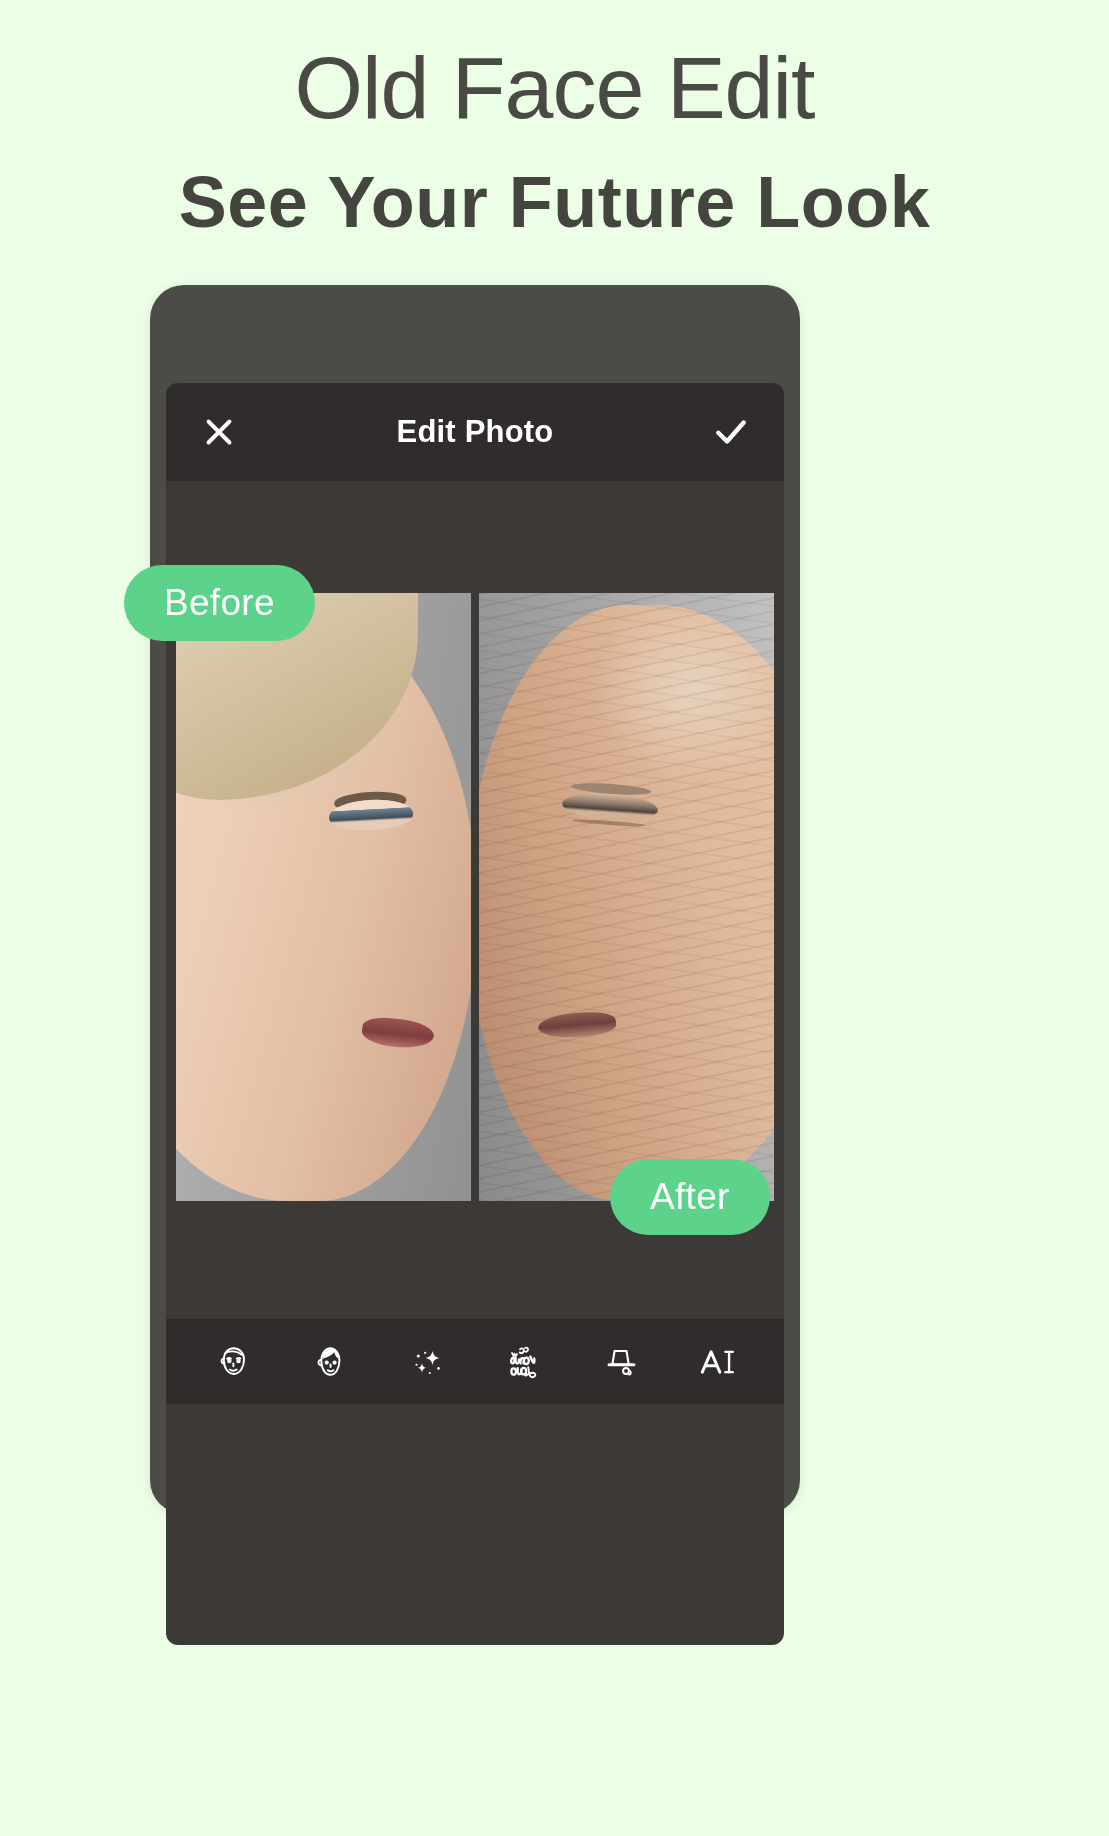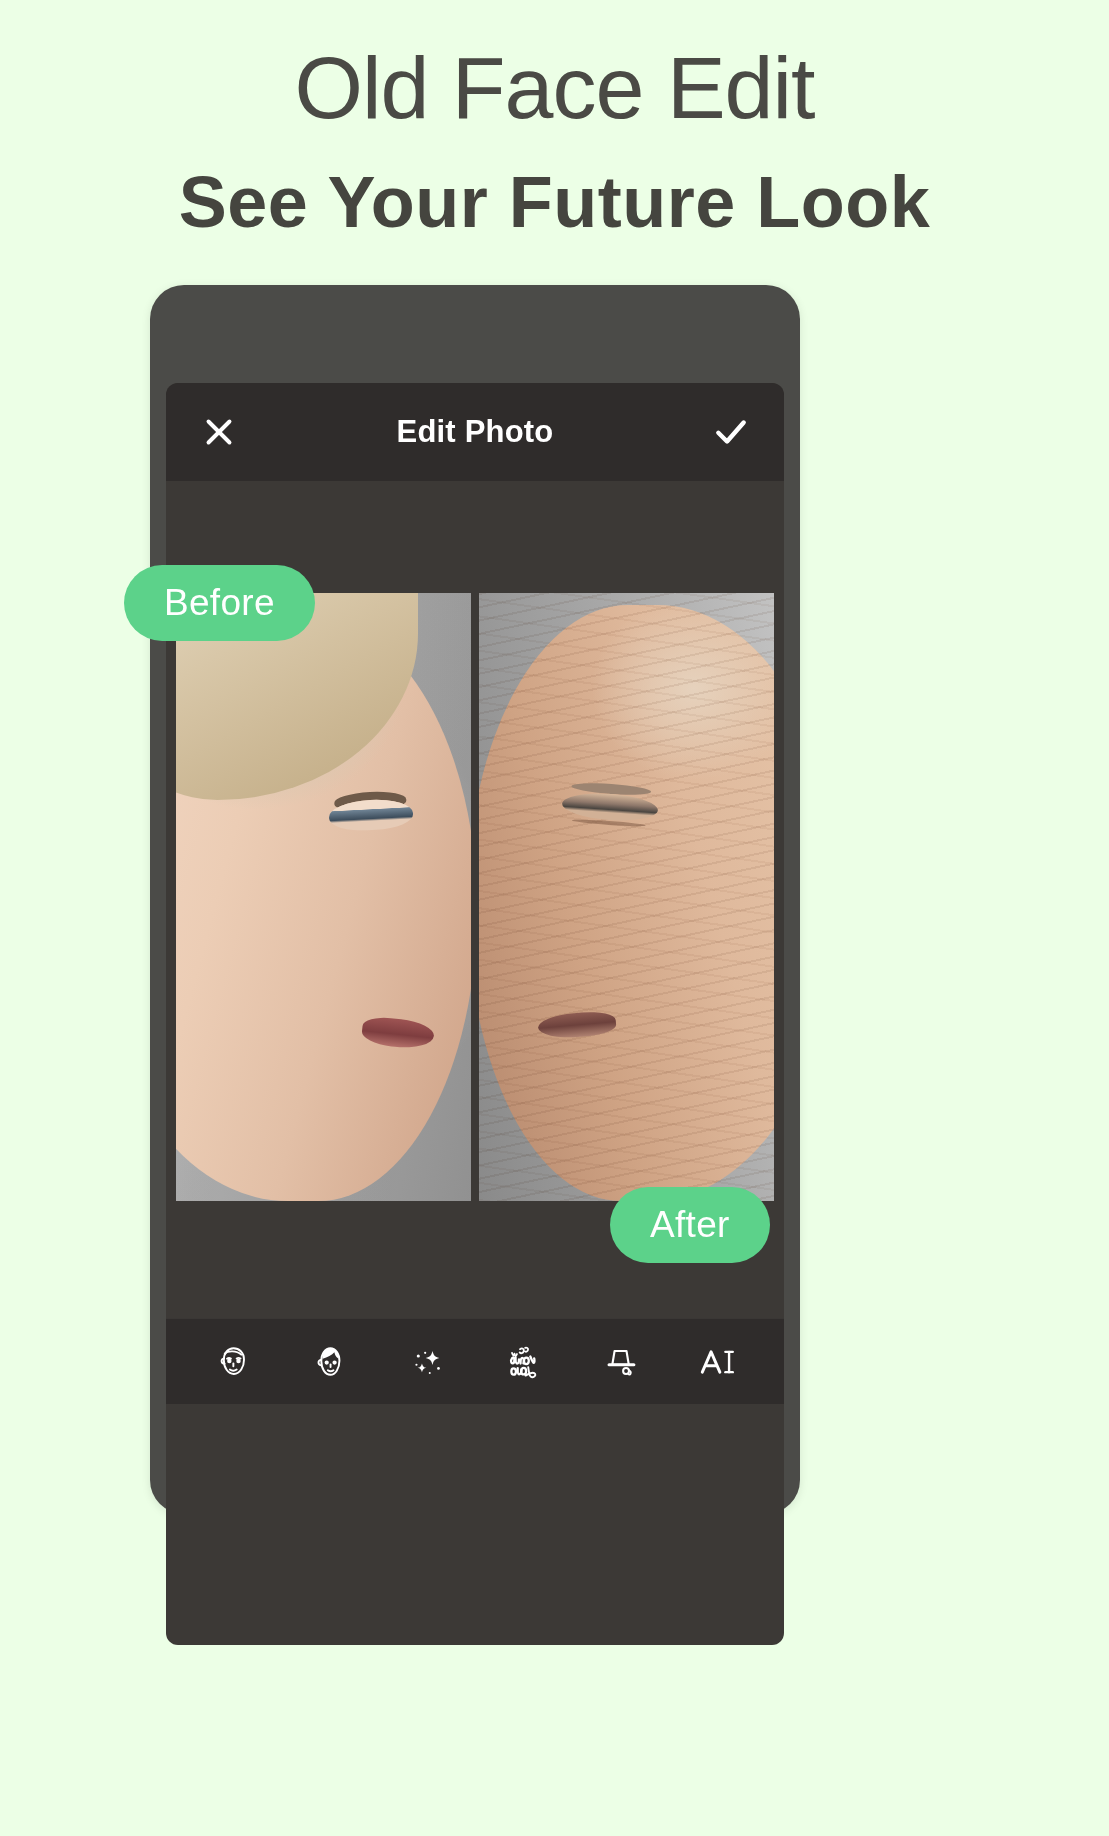--- a/index.html
+++ b/index.html
@@ -237,21 +237,21 @@
     background: #5cd28a;
     color: #ffffff;
     font-size: 37px;
     font-weight: 400;
     letter-spacing: 0.3px;
     white-space: nowrap;
     z-index: 6;
   }
 
   .badge-before { left: 124px;  top: 565px; }
-  .badge-after  { left: 610px;  top: 1159px; margin-top: 28px; }
+  .badge-after  { left: 610px;  top: 1159px; }
 
   
   .toolbar {
     position: absolute;
     left: 0;
     bottom: 0;
     width: 100%;
     height: 86px;
     background: #2f2c2b;
     display: flex;

